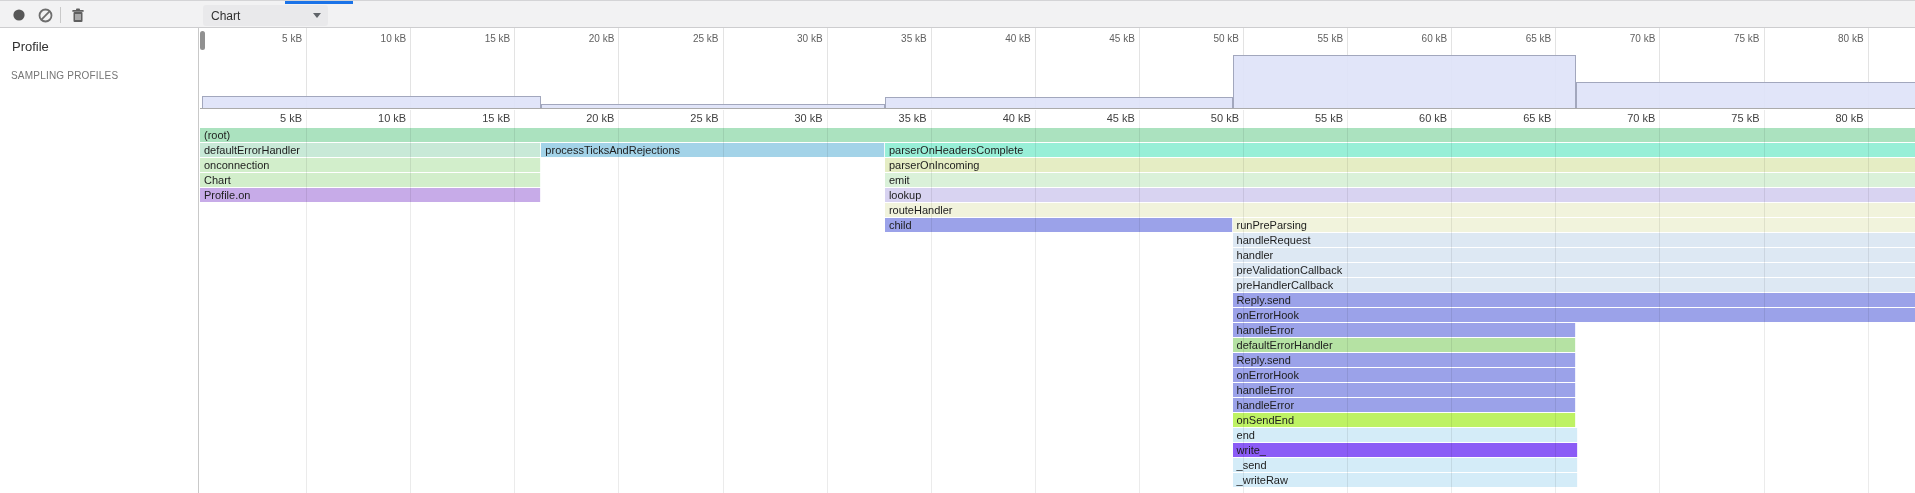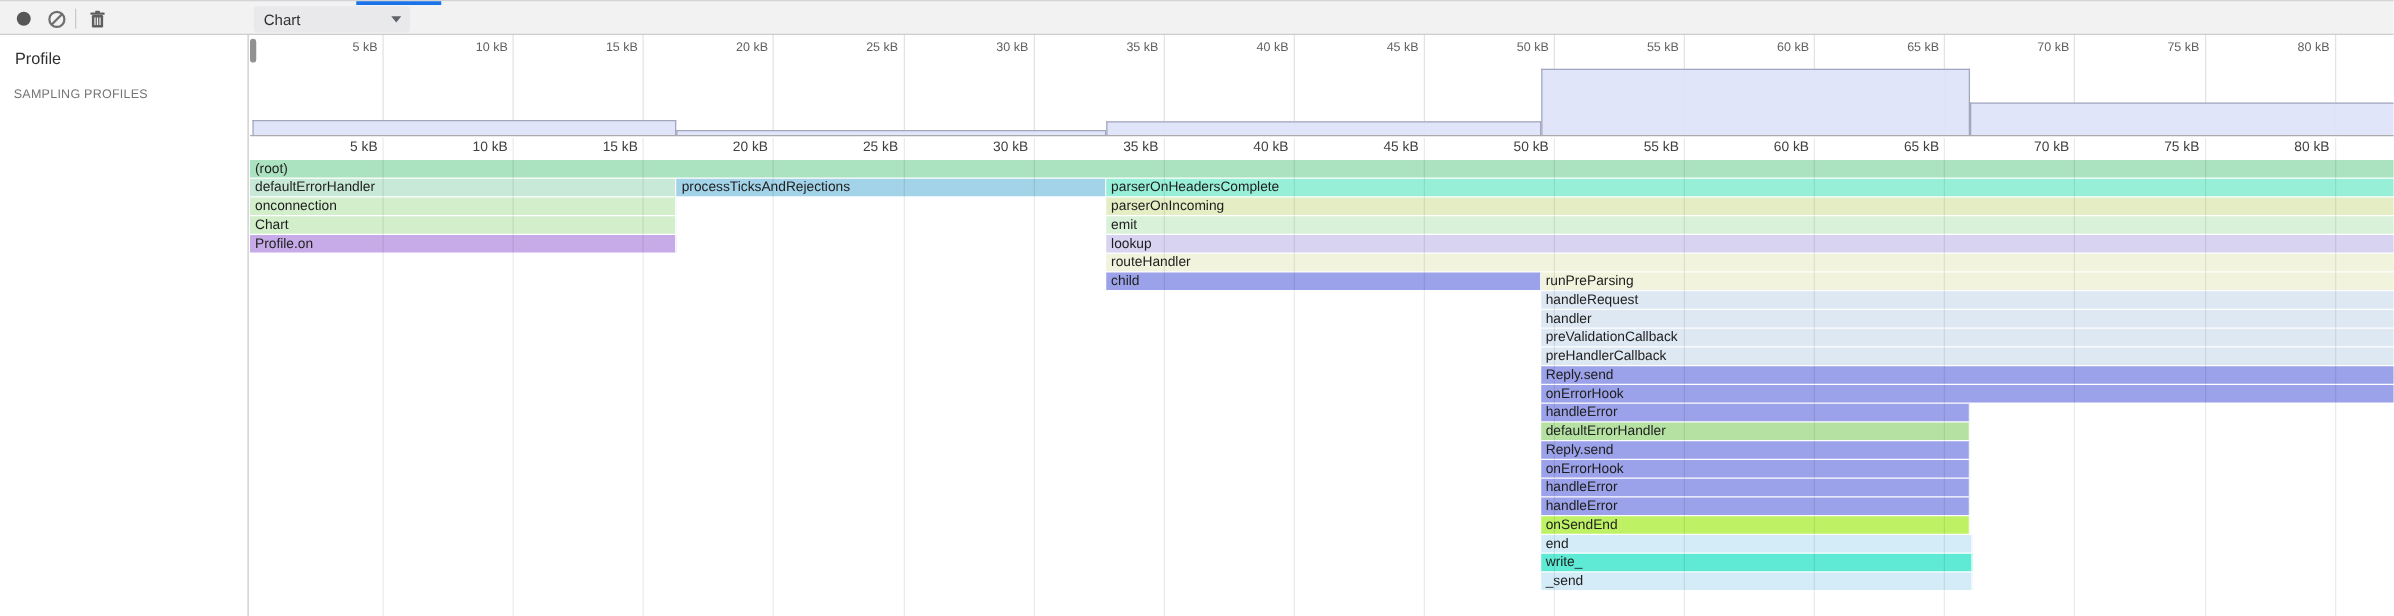--- a/index.html
+++ b/index.html
@@ -199,18 +199,19 @@
         <div class="bar" style="left: 1032.59px; width: 687.06px; top: 183px; height: 14px; background: rgb(155, 162, 233);">Reply.send</div>
         <div class="bar" style="left: 1032.59px; width: 687.06px; top: 198px; height: 14px; background: rgb(155, 162, 233);">onErrorHook</div>
         <div class="bar" style="left: 1032.59px; width: 343.53px; top: 213px; height: 14px; background: rgb(155, 162, 233);">handleError</div>
         <div class="bar" style="left: 1032.59px; width: 343.53px; top: 228px; height: 14px; background: rgb(181, 226, 163);">defaultErrorHandler</div>
         <div class="bar" style="left: 1032.59px; width: 343.53px; top: 243px; height: 14px; background: rgb(155, 162, 233);">Reply.send</div>
         <div class="bar" style="left: 1032.59px; width: 343.53px; top: 258px; height: 14px; background: rgb(155, 162, 233);">onErrorHook</div>
         <div class="bar" style="left: 1032.59px; width: 343.53px; top: 273px; height: 14px; background: rgb(155, 162, 233);">handleError</div>
         <div class="bar" style="left: 1032.59px; width: 343.53px; top: 288px; height: 14px; background: rgb(155, 162, 233);">handleError</div>
         <div class="bar" style="left: 1032.59px; width: 343.53px; top: 303px; height: 14px; background: #bef264;">onSendEnd</div>
         <div class="bar" style="left: 1032.59px; width: 345.612px; top: 318px; height: 14px; background: rgb(212, 236, 248);">end</div>
-        <div class="bar" style="left: 1032.59px; width: 345.612px; top: 333px; height: 14px; background: #5eead4;">write_</div>
+        <div class="bar" style="left: 1032.59px; width: 345.612px; top: 333px; height: 14px; background: #8b5cf6;">write_</div>
         <div class="bar" style="left: 1032.59px; width: 345.612px; top: 348px; height: 14px; background: rgb(212, 236, 248);">_send</div>
+        <div class="bar" style="left: 1032.59px; width: 345.612px; top: 363px; height: 14px; background: rgb(212, 236, 248);">_writeRaw</div>
       </div>
   </main>
 
 </div>
 
 </body></html>

